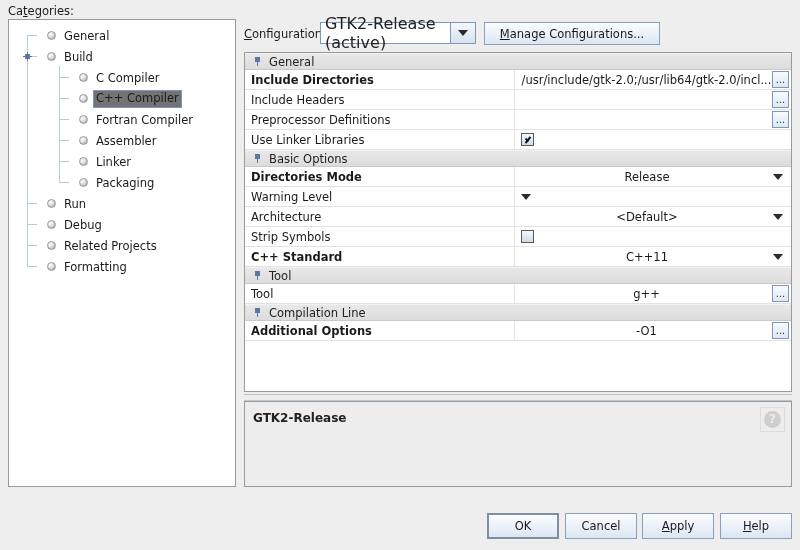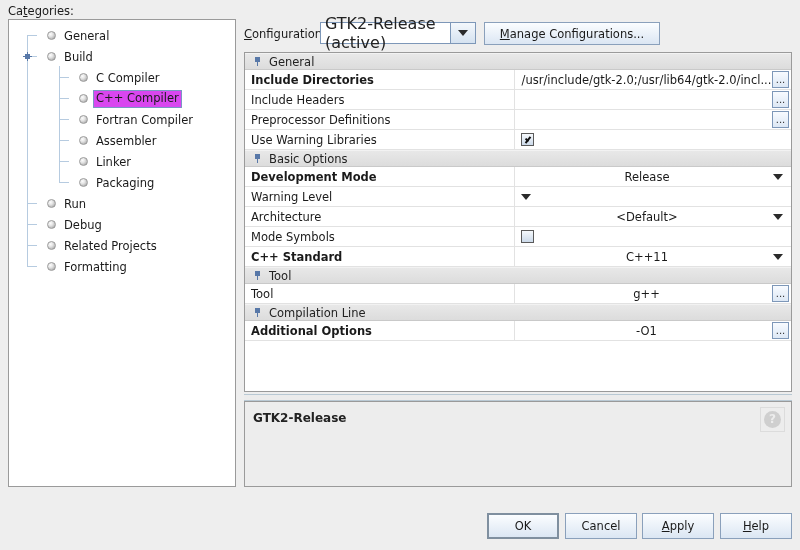--- a/index.html
+++ b/index.html
@@ -20,21 +20,21 @@
     background:#ffffff;border:1px solid #9a9a9a;box-sizing:border-box;
     overflow:hidden;
   }
   .tree-inner{position:relative;padding-top:5px;}
   .tnode{position:relative;height:21px;line-height:21px;white-space:nowrap;}
   .tnode .lbl{
     display:inline-block;padding:0 3px;height:16px;line-height:16px;
     vertical-align:middle;font-size:11.5px;
   }
   .tnode.sel .lbl{
-    background:#d946ef;border:1px solid #7a97c4;padding:0 2px;
+    background:#737373;border:1px solid #7a97c4;padding:0 2px;
     height:16px;line-height:15px;
   }
   .bullet{
     display:inline-block;width:9px;height:9px;border-radius:50%;
     vertical-align:middle;margin-right:5px;margin-bottom:1px;
     background:radial-gradient(circle at 35% 32%,#fdfdfd 0%,#e3e3e3 38%,#b9b9b9 72%,#8e8e8e 100%);
     border:1px solid #9b9b9b;box-sizing:border-box;
   }
   .lvl1{padding-left:38px;}
   .lvl2{padding-left:70px;}
@@ -229,54 +229,54 @@
           </div>
         </div>
         <div class="grow">
           <div class="gname">Preprocessor Definitions</div>
           <div class="gval">
             <span class="txt"></span>
             <span class="ellipsis-btn">...</span>
           </div>
         </div>
         <div class="grow">
-          <div class="gname">Use Warning Libraries</div>
+          <div class="gname">Use Linker Libraries</div>
           <div class="gval">
             <span class="chk on"></span>
           </div>
         </div>
         <div class="grow section">
           <span class="shandle">
             <span class="ht"></span>
             <span class="hb"></span>
           </span>
           <span class="stitle">Basic Options</span>
         </div>
         <div class="grow">
-          <div class="gname b">Development Mode</div>
+          <div class="gname b">Directories Mode</div>
           <div class="gval">
             <span class="txt">Release</span>
             <span class="dd-arrow"></span>
           </div>
         </div>
         <div class="grow">
           <div class="gname">Warning Level</div>
           <div class="gval">
             <span class="dd-arrow"></span>
           </div>
         </div>
         <div class="grow">
           <div class="gname">Architecture</div>
           <div class="gval">
             <span class="txt">&lt;Default&gt;</span>
             <span class="dd-arrow"></span>
           </div>
         </div>
         <div class="grow">
-          <div class="gname">Mode Symbols</div>
+          <div class="gname">Strip Symbols</div>
           <div class="gval">
             <span class="chk"></span>
           </div>
         </div>
         <div class="grow">
           <div class="gname b">C++ Standard</div>
           <div class="gval">
             <span class="txt">C++11</span>
             <span class="dd-arrow"></span>
           </div>

